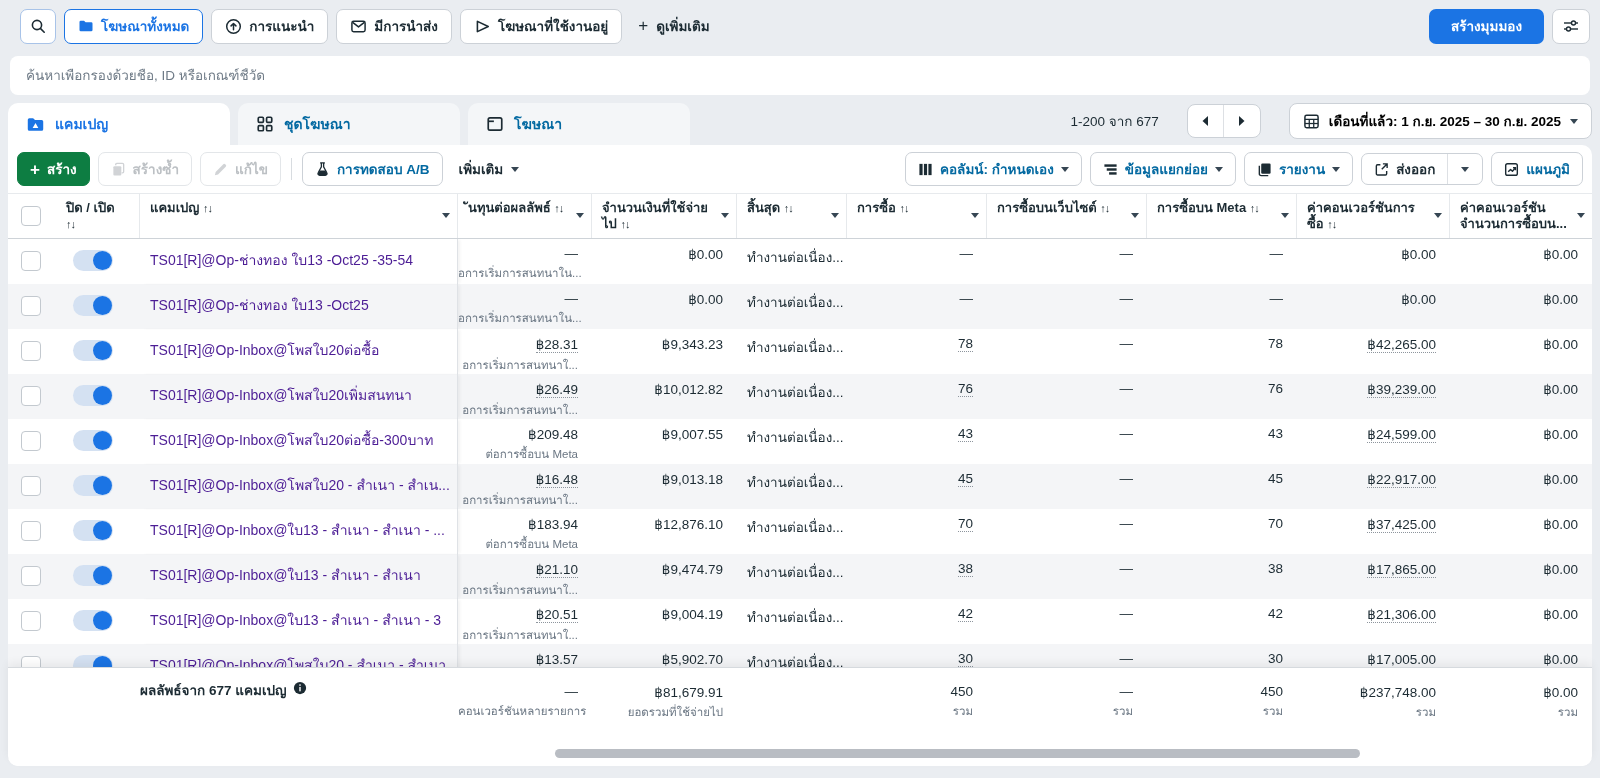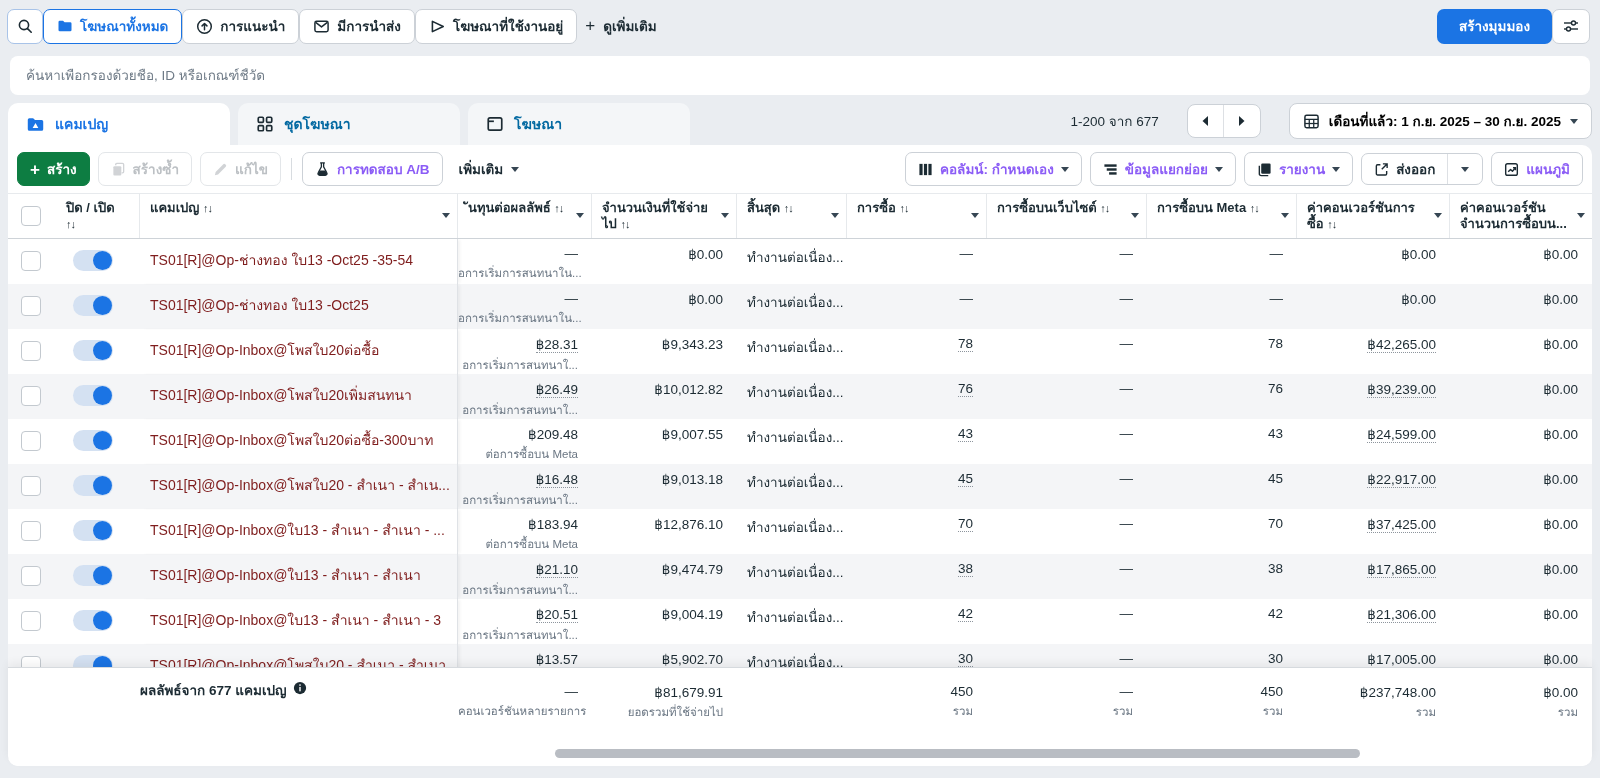--- a/index.html
+++ b/index.html
@@ -5,21 +5,21 @@
   * { box-sizing: border-box; margin: 0; padding: 0; }
   html,body { width:1600px; height:778px; }
   body {
     font-family: "Liberation Sans","DejaVu Sans",sans-serif;
     background:#eaedf1; color:#1c2b33; font-size:13px;
     overflow:hidden; position:relative;
   }
   .stage { position:absolute; inset:0; }
 
   
-  .topbar { position:absolute; top:8px; left:7px; right:10px; height:36px; display:flex; align-items:center; }
+  .topbar { position:absolute; top:8px; left:20px; right:10px; height:36px; display:flex; align-items:center; gap:8px; }
   .fbtn {
     height:35px; display:inline-flex; align-items:center; gap:7px; padding:0 13px;
     background:#fff; border:1px solid #ccd1d7; border-radius:7px;
     font-weight:700; font-size:13.5px; color:#1c2b33; cursor:pointer; white-space:nowrap;
   }
   .fbtn svg { flex:0 0 auto; }
   .fbtn.square { width:36px; padding:0; justify-content:center; border-color:#a8c3e8; }
   .fbtn.active { border:1.5px solid #1b74e4; color:#1b74e4; }
   .textbtn { display:inline-flex; align-items:center; gap:8px; font-weight:700; font-size:13.5px; color:#1c2b33; background:none; border:none; cursor:pointer; padding:0 8px; }
   .topbar .spacer { flex:1; }
@@ -48,21 +48,21 @@
   .pager .pbtn { width:36px; display:flex; align-items:center; justify-content:center; cursor:pointer; }
   .pager .pbtn:first-child { border-right:1px solid #dde0e4; }
   .datebtn { height:36px; display:flex; align-items:center; gap:9px; background:#fff; border:1px solid #ccd1d7; border-radius:8px; padding:0 13px; font-weight:700; font-size:13.5px; cursor:pointer; }
 
   
   .card { position:absolute; top:145px; left:8px; right:8px; bottom:12px; background:#fff; border-radius:0 10px 10px 10px; }
 
   .actionbar { position:absolute; top:0; left:0; right:0; height:48px; display:flex; align-items:center; gap:8px; padding:0 9px; }
   .abtn {
     height:34px; display:inline-flex; align-items:center; gap:7px; padding:0 12px;
-    background:#fff; border:1px solid #ccd1d7; border-radius:7px; font-weight:700; font-size:13.5px; color:#8b5cf6; cursor:pointer; white-space:nowrap;
+    background:#fff; border:1px solid #ccd1d7; border-radius:7px; font-weight:700; font-size:13.5px; color:#0369a1; cursor:pointer; white-space:nowrap;
   }
   .abtn.green { background:#0d7d42; border-color:#0d7d42; color:#fff; }
   .abtn.disabled { color:#bcc0c4; border-color:#e3e6e9; cursor:default; }
   .abtn.disabled svg { opacity:.45; }
   .vdiv { width:1px; height:22px; background:#d8dce0; margin:0 2px; }
   .actionbar .spacer { flex:1; }
   .splitbtn { display:flex; height:32px; border:1px solid #ccd1d7; border-radius:7px; overflow:hidden; background:#fff; }
   .splitbtn .seg { display:flex; align-items:center; gap:7px; padding:0 12px; font-weight:700; font-size:13.5px; cursor:pointer; }
   .splitbtn .seg.carets { border-left:1px solid #dde0e4; padding:0 13px; }
 
@@ -78,21 +78,21 @@
   .checkbox { width:20px; height:20px; border:1px solid #c3c9cf; border-radius:4px; background:#fff; display:inline-block; cursor:pointer; }
   .th-check, .c-check { padding:12px 0 0 13px; border-right:none !important; }
 
   .tbody { position:absolute; top:94px; left:0; right:0; height:429px; overflow:hidden; }
   .trow { height:45px; }
   .trow:nth-child(even) { background:#f4f5f7; }
   .cell { padding-top:7px; position:relative; }
   .c-check { padding-top:12px; }
   .c-toggle { padding-left:17px; padding-top:11px; }
   .c-name { padding-left:10px; padding-top:10px; border-right:1px solid #dfe2e6; box-shadow:3px 0 3px -1px rgba(0,0,0,.05); white-space:nowrap; overflow:hidden; }
-  .camp-link { color:#7f1d1d; font-size:14px; font-weight:500; text-decoration:none; cursor:pointer; white-space:nowrap; }
+  .camp-link { color:#4c1d95; font-size:14px; font-weight:500; text-decoration:none; cursor:pointer; white-space:nowrap; }
   .c-num { text-align:right; padding-right:14px; }
   .c-left { padding-left:10px; font-size:13.5px; }
   .val { font-size:13.5px; color:#1c2b33; }
   .val span { display:inline-block; }
   .dotted { border-bottom:1px dotted #8d959d; }
   .sub { font-size:11.5px; color:#6a7683; margin-top:3px; white-space:nowrap; }
 
   .toggle { width:40px; height:21px; border-radius:11px; background:#d4e1f2; position:relative; display:inline-block; cursor:pointer; }
   .toggle .knob { position:absolute; right:1px; top:1px; width:19px; height:19px; border-radius:50%; background:#1b74e4; }
 

